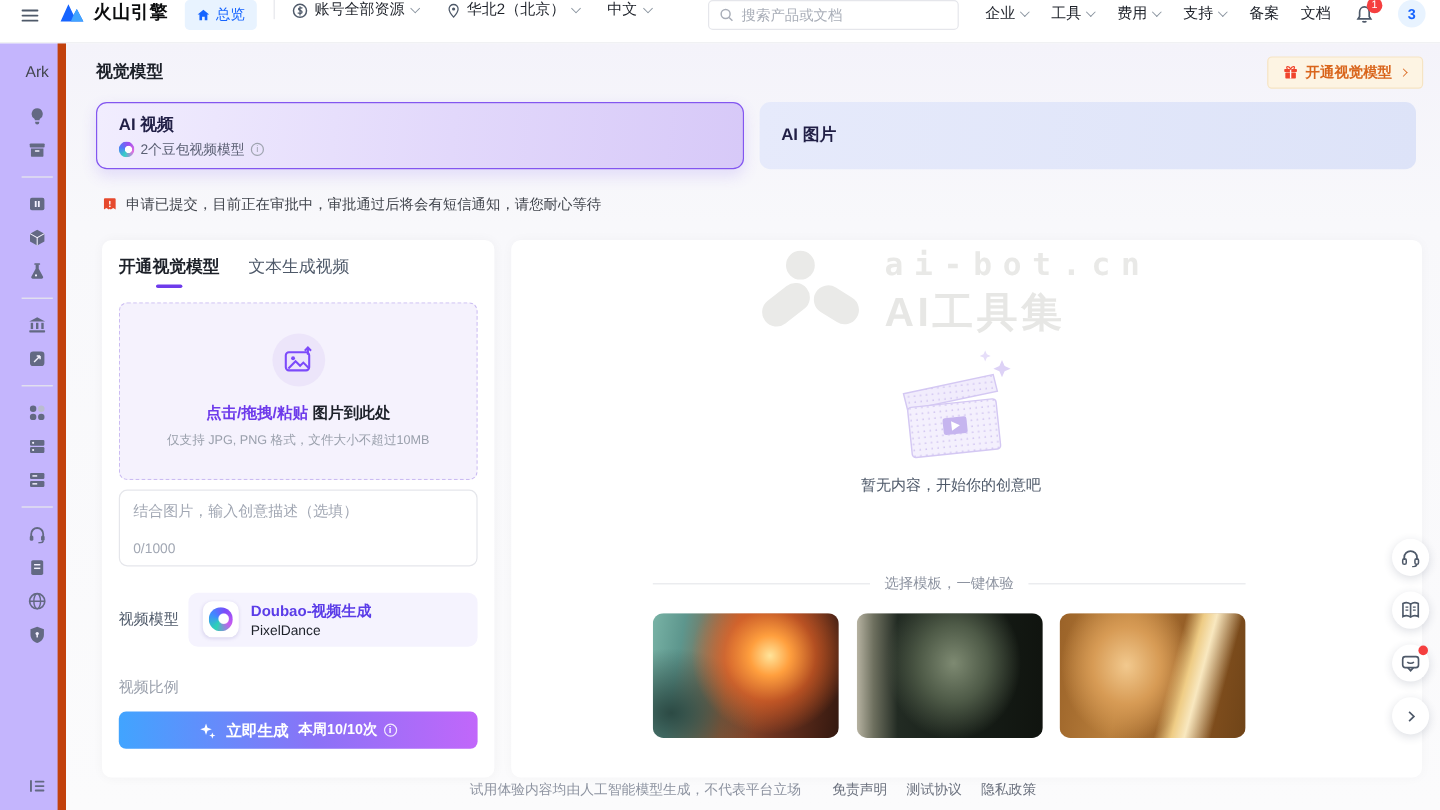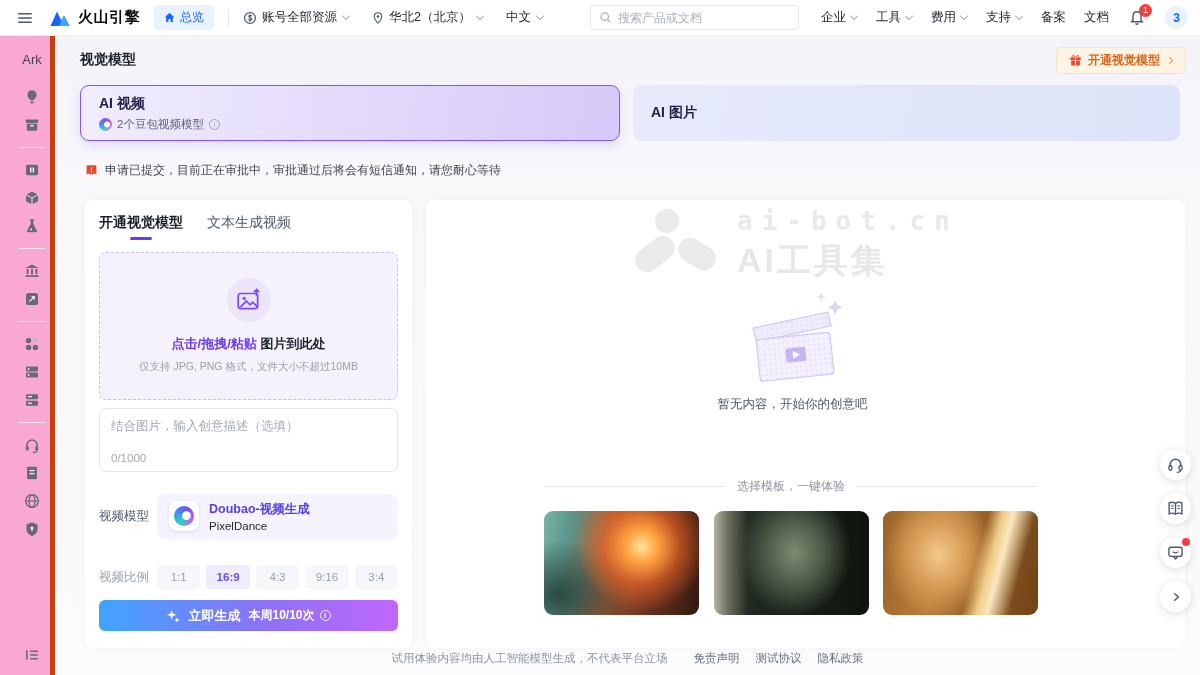--- a/index.html
+++ b/index.html
@@ -2,21 +2,21 @@
 <html><head>
 <meta charset="utf-8">
 <style>
   * { margin:0; padding:0; box-sizing:border-box; }
   html,body { width:1200px; height:675px; overflow:hidden; }
   body { font-family:"Liberation Sans","DejaVu Sans",sans-serif; color:#1d2129; background:#fff; }
   .app { position:relative; width:1200px; height:675px; background:#fff; }
 
   
   .topnav { position:absolute; top:0; left:0; right:0; height:36px; background:#fff;
-    border-bottom:1px solid #f0f1f3; display:flex; align-items:center; padding:0 12px; z-index:30; }
+    border-bottom:1px solid #f0f1f3; display:flex; align-items:flex-start; padding:0 12px; z-index:30; }
   .hamburger { width:26px; height:26px; display:flex; align-items:center; justify-content:center; cursor:pointer; }
   .brand { display:flex; align-items:center; gap:6px; margin-left:10px; cursor:pointer; }
   .brand-name { font-size:15px; font-weight:bold; color:#0c0d0e; letter-spacing:0.5px; }
   .overview-pill { margin-left:14px; display:flex; align-items:center; gap:5px; background:#e8f3ff;
     color:#1664ff; font-size:12px; padding:4px 10px; border-radius:4px; cursor:pointer; }
   .nav-sep { width:1px; height:16px; background:#e5e6eb; margin:0 14px; }
   .nav-dd { display:flex; align-items:center; gap:5px; font-size:12.5px; color:#1d2129; cursor:pointer; margin-right:22px; }
   .chev { width:8px; height:8px; border-right:1.4px solid #86909c; border-bottom:1.4px solid #86909c;
     transform:rotate(45deg) scale(0.72); margin-top:-3px; }
   .search-box { display:flex; align-items:center; gap:6px; width:209px; height:25px; border:1px solid #e5e6eb;
@@ -26,22 +26,22 @@
   .search-box input::placeholder { color:#a9aeb8; }
   .nav-right { display:flex; align-items:center; gap:18px; margin-left:22px; }
   .nav-item { font-size:12.5px; color:#1d2129; display:flex; align-items:center; gap:4px; cursor:pointer; }
   .bell-wrap { position:relative; cursor:pointer; width:20px; height:20px; display:flex; align-items:center; justify-content:center; }
   .bell-badge { position:absolute; top:-4px; right:-5px; min-width:13px; height:13px; background:#f53f3f; color:#fff;
     font-size:9px; border-radius:7px; display:flex; align-items:center; justify-content:center; padding:0 3px; }
   .avatar { width:23px; height:23px; border-radius:50%; background:#e8f3ff; color:#1664ff; font-size:12px;
     font-weight:bold; display:flex; align-items:center; justify-content:center; cursor:pointer; }
 
   
-  .sidebar { position:absolute; top:36px; left:0; bottom:0; width:55px; background:#f9a8d4;
-    border-right:5px solid #c2410c; display:flex; flex-direction:column; align-items:center; z-index:20;padding-left:14px; }
+  .sidebar { position:absolute; top:36px; left:0; bottom:0; width:55px; background:#c4b5fd;
+    border-right:7px solid #c2410c; display:flex; flex-direction:column; align-items:center; z-index:20;padding-left:14px; }
   .ark-label { font-size:13px; color:#42464e; margin-top:16px; }
   .side-icons { display:flex; flex-direction:column; align-items:center; gap:12px; margin-top:22px; flex:1; width:100%; }
   .sicon { width:16px; height:16px; display:flex; align-items:center; justify-content:center; cursor:pointer; opacity:0.82; }
   .sdiv { width:26px; height:1px; background:#e8e9ec; margin:2px 0; }
   .side-bottom { margin-top:auto; margin-bottom:12px; }
 
   
   .main { position:absolute; top:36px; left:55px; right:0; bottom:0;
     background:linear-gradient(180deg,#f4f3fa 0px,#f8f8fb 150px,#fbfbfc 100%); }
   .page-title { position:absolute; top:15px; left:25px; font-size:14px; font-weight:bold; color:#1d2129; }
@@ -436,27 +436,20 @@
               </span>
             <span>
               <div class="model-name">Doubao-视频生成</div>
               <div class="model-sub">PixelDance</div>
             </span>
           </div>
         </div>
 
         <div class="ratio-row">
           <div class="row-label">视频比例</div>
-          <div class="pills">
-            <div class="pill">1:1</div>
-            <div class="pill active">16:9</div>
-            <div class="pill">4:3</div>
-            <div class="pill">9:16</div>
-            <div class="pill">3:4</div>
-          </div>
         </div>
 
         <button class="gen-btn">
           <svg width="14" height="14" viewBox="0 0 16 16">
               <path d="M6.5 1 L7.9 5.1 L12 6.5 L7.9 7.9 L6.5 12 L5.1 7.9 L1 6.5 L5.1 5.1 Z" fill="#fff"></path>
               <path d="M12.5 9.5 L13.3 11.7 L15.5 12.5 L13.3 13.3 L12.5 15.5 L11.7 13.3 L9.5 12.5 L11.7 11.7 Z" fill="#fff"></path>
             </svg>
           <span>立即生成</span>
           <span class="gen-quota">
             <span>本周10/10次</span>

